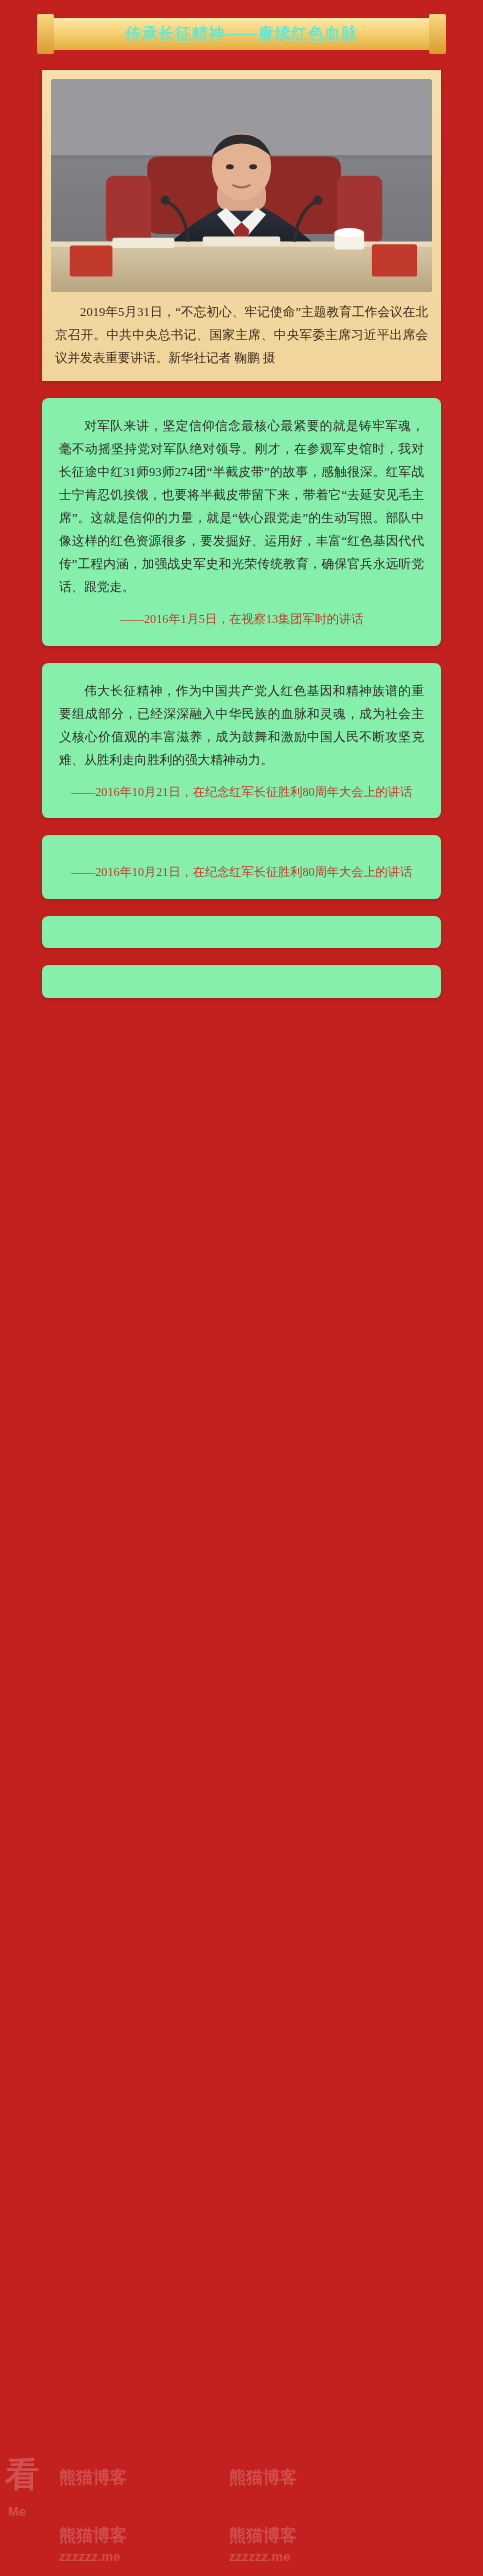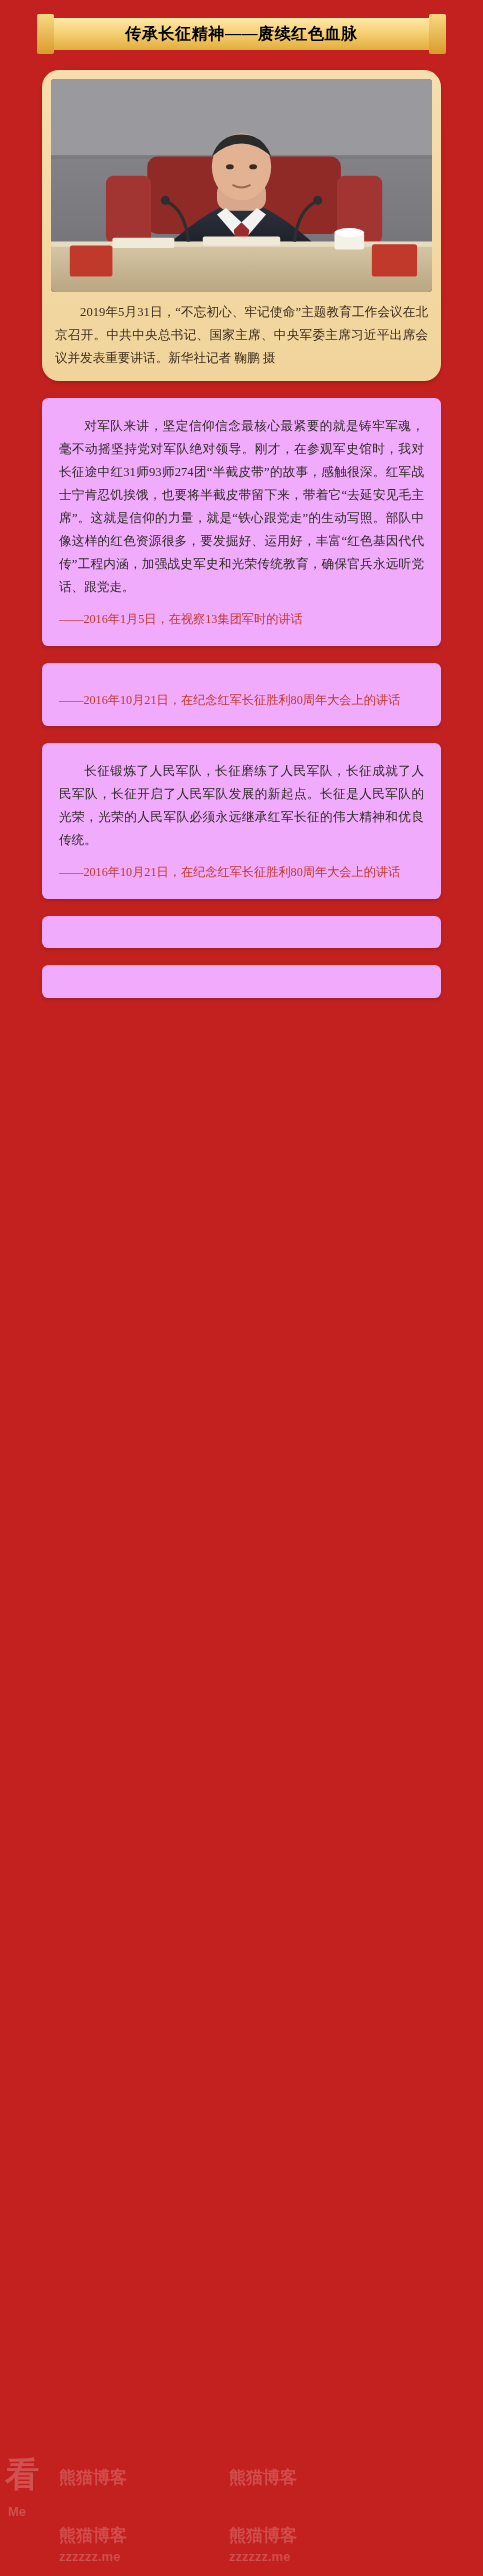--- a/index.html
+++ b/index.html
@@ -40,32 +40,32 @@
     background: linear-gradient(180deg, #f9d884 0%, #d99b2b 100%);
     border-radius: 1.9px;
   }
   .banner-bg:before { left: -5.2px; }
   .banner-bg:after { right: -5.2px; }
   .banner-text {
     position: relative;
     z-index: 3;
     font-size: 16px;
     font-weight: bold;
-    color: #000000;
+    color: #5eead4;
     letter-spacing: 0.6px;
     white-space: nowrap;
     font-family: "Liberation Serif", serif;
   }
 
   
   .photo-card {
     margin: 15.5px auto 0 auto;
     width: 399px;
     background: linear-gradient(180deg, #f6deae 0%, #f0d49b 100%);
-    border-radius: 17px;
+    border-radius: 0;
     padding: 9px 9px 11.6px 9px;
     box-shadow: 0 1.3px 3.9px rgba(0,0,0,0.18);
   }
   .photo {
     width: 381px;
     height: 213px;
     border-radius: 3.9px;
     overflow: hidden;
     position: relative;
     background: #6d5a4a;
@@ -79,39 +79,39 @@
     text-align: justify;
     text-indent: 2em;
     padding: 0 3.9px;
     font-family: "Liberation Serif", serif;
   }
 
   
   .card {
     margin: 17px auto 0 auto;
     width: 399px;
-    background: #f0abfc;
+    background: #86efac;
     border-radius: 6.4px;
     padding: 17px 17px 15.5px 17px;
     box-shadow: 0 1.3px 3.9px rgba(0,0,0,0.15);
   }
   .card-body {
     font-size: 12.6px;
     line-height: 23px;
     color: #2f2a25;
     text-align: justify;
     text-indent: 2em;
     font-family: "Liberation Serif", serif;
   }
   .card-source {
     margin-top: 9px;
     font-size: 12.2px;
     line-height: 22px;
     color: #c0392b;
-    text-align: left;
+    text-align: center;
     font-family: "Liberation Serif", serif;
   }
 
   
   .wm-layer {
     position: absolute;
     left: 0; top: 0;
     width: 483px; height: 2576px;
     pointer-events: none;
     z-index: 5;
@@ -188,25 +188,25 @@
   </div>
   <div class="photo-caption">2019年5月31日，“不忘初心、牢记使命”主题教育工作会议在北京召开。中共中央总书记、国家主席、中央军委主席习近平出席会议并发表重要讲话。新华社记者 鞠鹏 摄</div>
 </div>
 
 <div class="card">
   <div class="card-body">对军队来讲，坚定信仰信念最核心最紧要的就是铸牢军魂，毫不动摇坚持党对军队绝对领导。刚才，在参观军史馆时，我对长征途中红31师93师274团“半截皮带”的故事，感触很深。红军战士宁肯忍饥挨饿，也要将半截皮带留下来，带着它“去延安见毛主席”。这就是信仰的力量，就是“铁心跟党走”的生动写照。部队中像这样的红色资源很多，要发掘好、运用好，丰富“红色基因代代传”工程内涵，加强战史军史和光荣传统教育，确保官兵永远听党话、跟党走。</div>
   <div class="card-source">——2016年1月5日，在视察13集团军时的讲话</div>
 </div>
 
 <div class="card">
+  <div class="card-body">伟大长征精神，作为中国共产党人红色基因和精神族谱的重要组成部分，已经深深融入中华民族的血脉和灵魂，成为社会主义核心价值观的丰富滋养，成为鼓舞和激励中国人民不断攻坚克难、从胜利走向胜利的强大精神动力。</div>
   <div class="card-source">——2016年10月21日，在纪念红军长征胜利80周年大会上的讲话</div>
 </div>
 
 <div class="card">
-  <div class="card-body">长征锻炼了人民军队，长征磨练了人民军队，长征成就了人民军队，长征开启了人民军队发展的新起点。长征是人民军队的光荣，光荣的人民军队必须永远继承红军长征的伟大精神和优良传统。</div>
   <div class="card-source">——2016年10月21日，在纪念红军长征胜利80周年大会上的讲话</div>
 </div>
 
 <div class="card">
 </div>
 
 <div class="card">
 </div>
 
 <div class="wm-layer">

